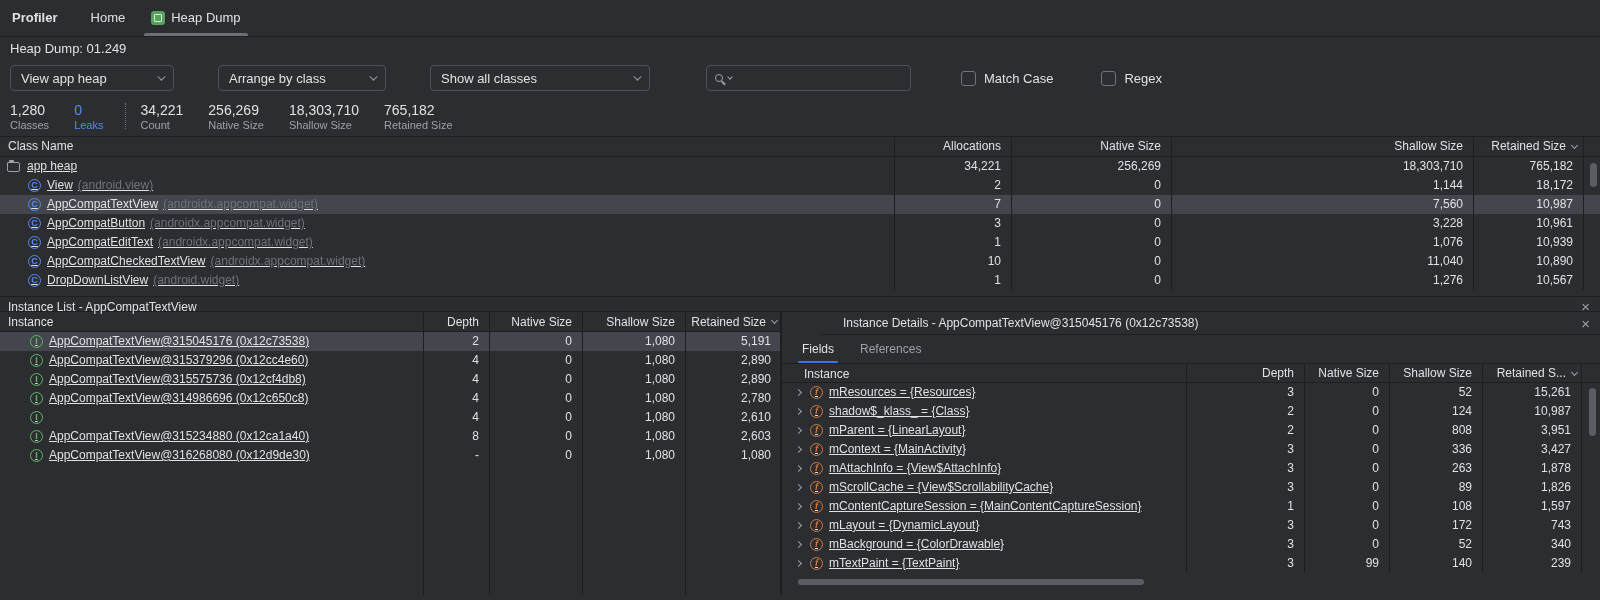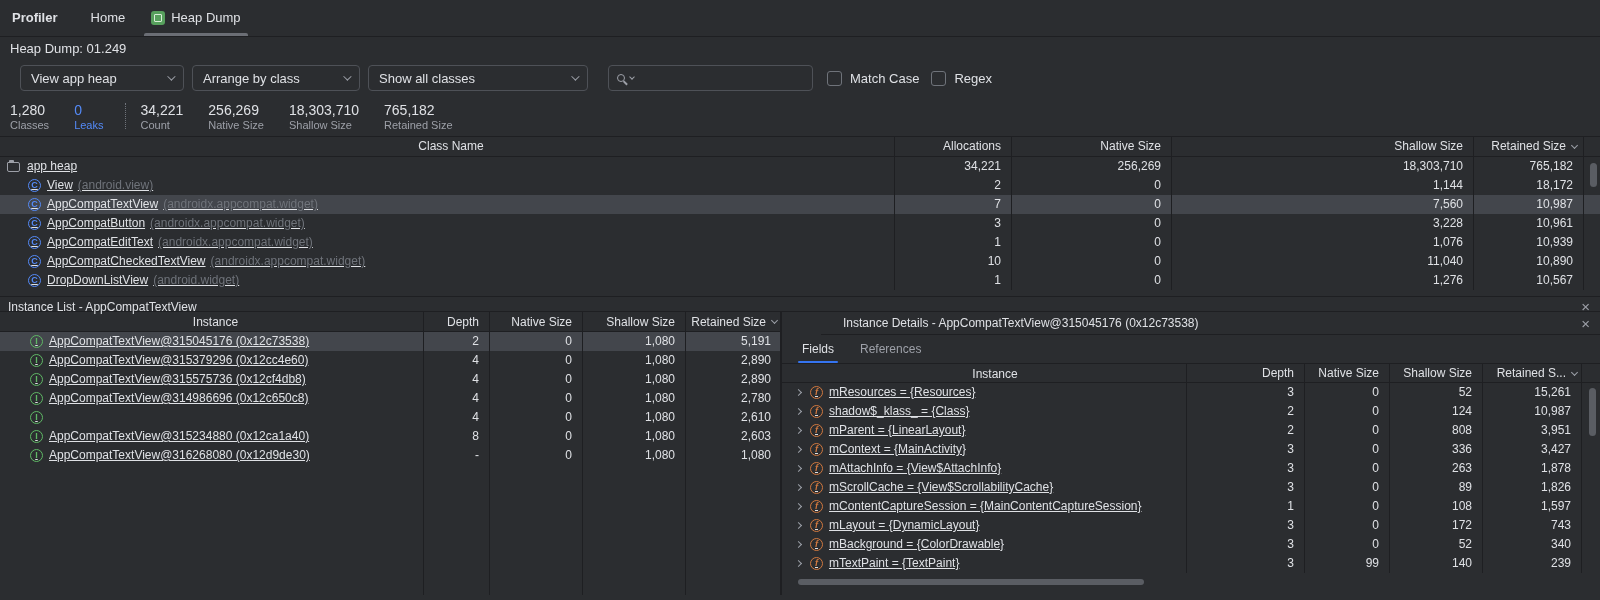--- a/index.html
+++ b/index.html
@@ -10,21 +10,21 @@
   }
   
   .tabbar { height:37px; border-bottom:1px solid #1e1f22; display:flex; align-items:stretch; padding-left:12px; }
   .profiler { font-weight:700; font-size:13px; line-height:36px; margin-right:20px; }
   .tab { font-size:13px; line-height:36px; padding:0 13px; position:relative; display:flex; align-items:center; gap:6px; }
   .tab-underline { position:absolute; left:6px; right:6px; bottom:0; height:3px; background:#6b6e75; border-radius:2px 2px 0 0; }
   .hd-icon { display:inline-block; width:14px; height:14px; background:#57a05d; border-radius:3px; position:relative; flex:none; }
   .hd-icon::after { content:''; position:absolute; inset:3px; border:1px solid #d8ecd8; border-radius:1px; }
   
   .subrow { height:23px; line-height:23px; font-size:13px; padding-left:10px; }
-  .toolbar { height:36px; display:flex; align-items:center; padding-left:20px; }
+  .toolbar { height:36px; display:flex; align-items:center; padding-left:10px;gap:36px; }
   .select { height:26px; border:1px solid #4e5157; border-radius:4px; display:flex; align-items:center; justify-content:space-between; padding:0 10px; font-size:13px; margin-right:8px; background:#2b2d30; }
   .chev { width:6px; height:6px; border-right:1.4px solid #9da0a8; border-bottom:1.4px solid #9da0a8; transform:rotate(45deg) translateY(-2px); display:inline-block; flex:none; margin-left:8px; }
   .hchev { width:5px; height:5px; border-right:1.3px solid #9da0a8; border-bottom:1.3px solid #9da0a8; transform:rotate(45deg); display:inline-block; flex:none; margin-left:6px; margin-bottom:2px; }
   .rchev { width:5px; height:5px; border-right:1.2px solid #9da0a8; border-bottom:1.2px solid #9da0a8; transform:rotate(-45deg); display:inline-block; flex:none; margin-right:9px; }
   .search { width:205px; height:26px; border:1px solid #4e5157; border-radius:4px; display:flex; align-items:center; padding:0 8px; margin-left:12px; }
   .mag { width:8px; height:8px; border:1.5px solid #9da0a8; border-radius:50%; position:relative; flex:none; }
   .mag::after { content:''; position:absolute; width:5px; height:1.5px; background:#9da0a8; transform:rotate(45deg); right:-4px; bottom:-2px; }
   .mag-caret { width:4px; height:4px; border-right:1.2px solid #9da0a8; border-bottom:1.2px solid #9da0a8; transform:rotate(45deg); display:inline-block; margin:0 0 2px 5px; flex:none; }
   .search input { background:transparent; border:none; outline:none; color:#dfe1e5; flex:1; font:12px "Liberation Sans","DejaVu Sans",sans-serif; margin-left:6px; }
   .cbwrap { display:flex; align-items:center; gap:8px; margin-left:14px; font-size:13px; }
@@ -32,21 +32,21 @@
   
   .stats { height:40px; display:flex; align-items:center; padding-left:10px; }
   .stat { margin-right:25px; }
   .stat .v { font-size:14px; }
   .stat .l { font-size:11px; color:#9da0a8; margin-top:1px; }
   .stat.leaks .v, .stat.leaks .l { color:#548af7; }
   .statsep { border-left:1px dotted #6f737a; height:26px; margin-right:14px; }
   
   .thead { font-size:12px; color:#dfe1e5; }
   .hcell { line-height:20px; white-space:nowrap; overflow:hidden; }
-  .hcell.first { padding-left:8px; text-align:center; }
+  .hcell.first { padding-left:8px; text-align:left; }
   .hcell.num { display:flex; justify-content:flex-end; align-items:center; padding-right:10px; }
   .trow { height:19px; font-size:12px; white-space:nowrap; }
   .trow.sel { background:#43464c; }
   .cell { line-height:19px; overflow:hidden; }
   .cell.num { text-align:right; padding-right:10px; }
   .namecell { display:flex; align-items:center; overflow:hidden;text-decoration:underline; }
   .pkg { color:#6f737a; margin-left:5px; }
   .ring { display:inline-flex; width:13px; height:13px; border-radius:50%; align-items:center; justify-content:center; font-size:9px; font-weight:700; margin-right:6px; flex:none; line-height:1; }
   .cicon { border:1px solid #548af7; color:#548af7; }
   .iicon { border:1px solid #5fb865; color:#5fb865; }

